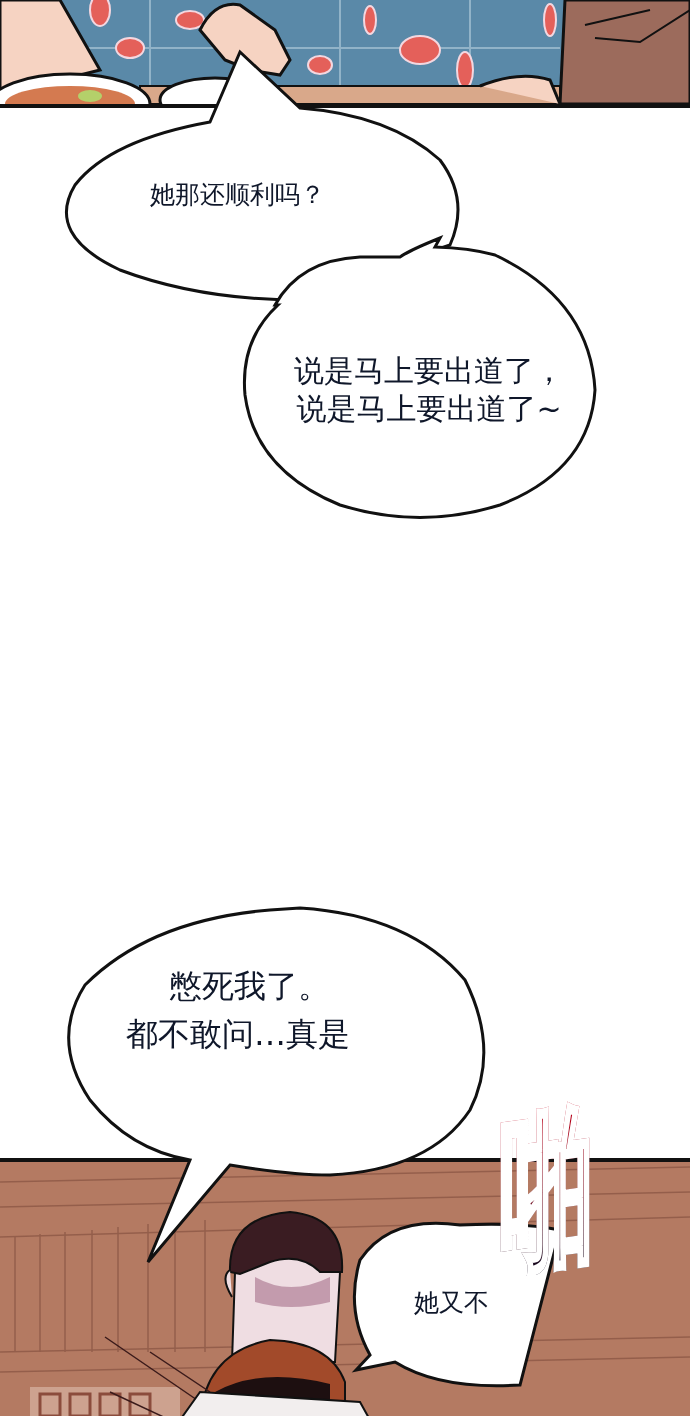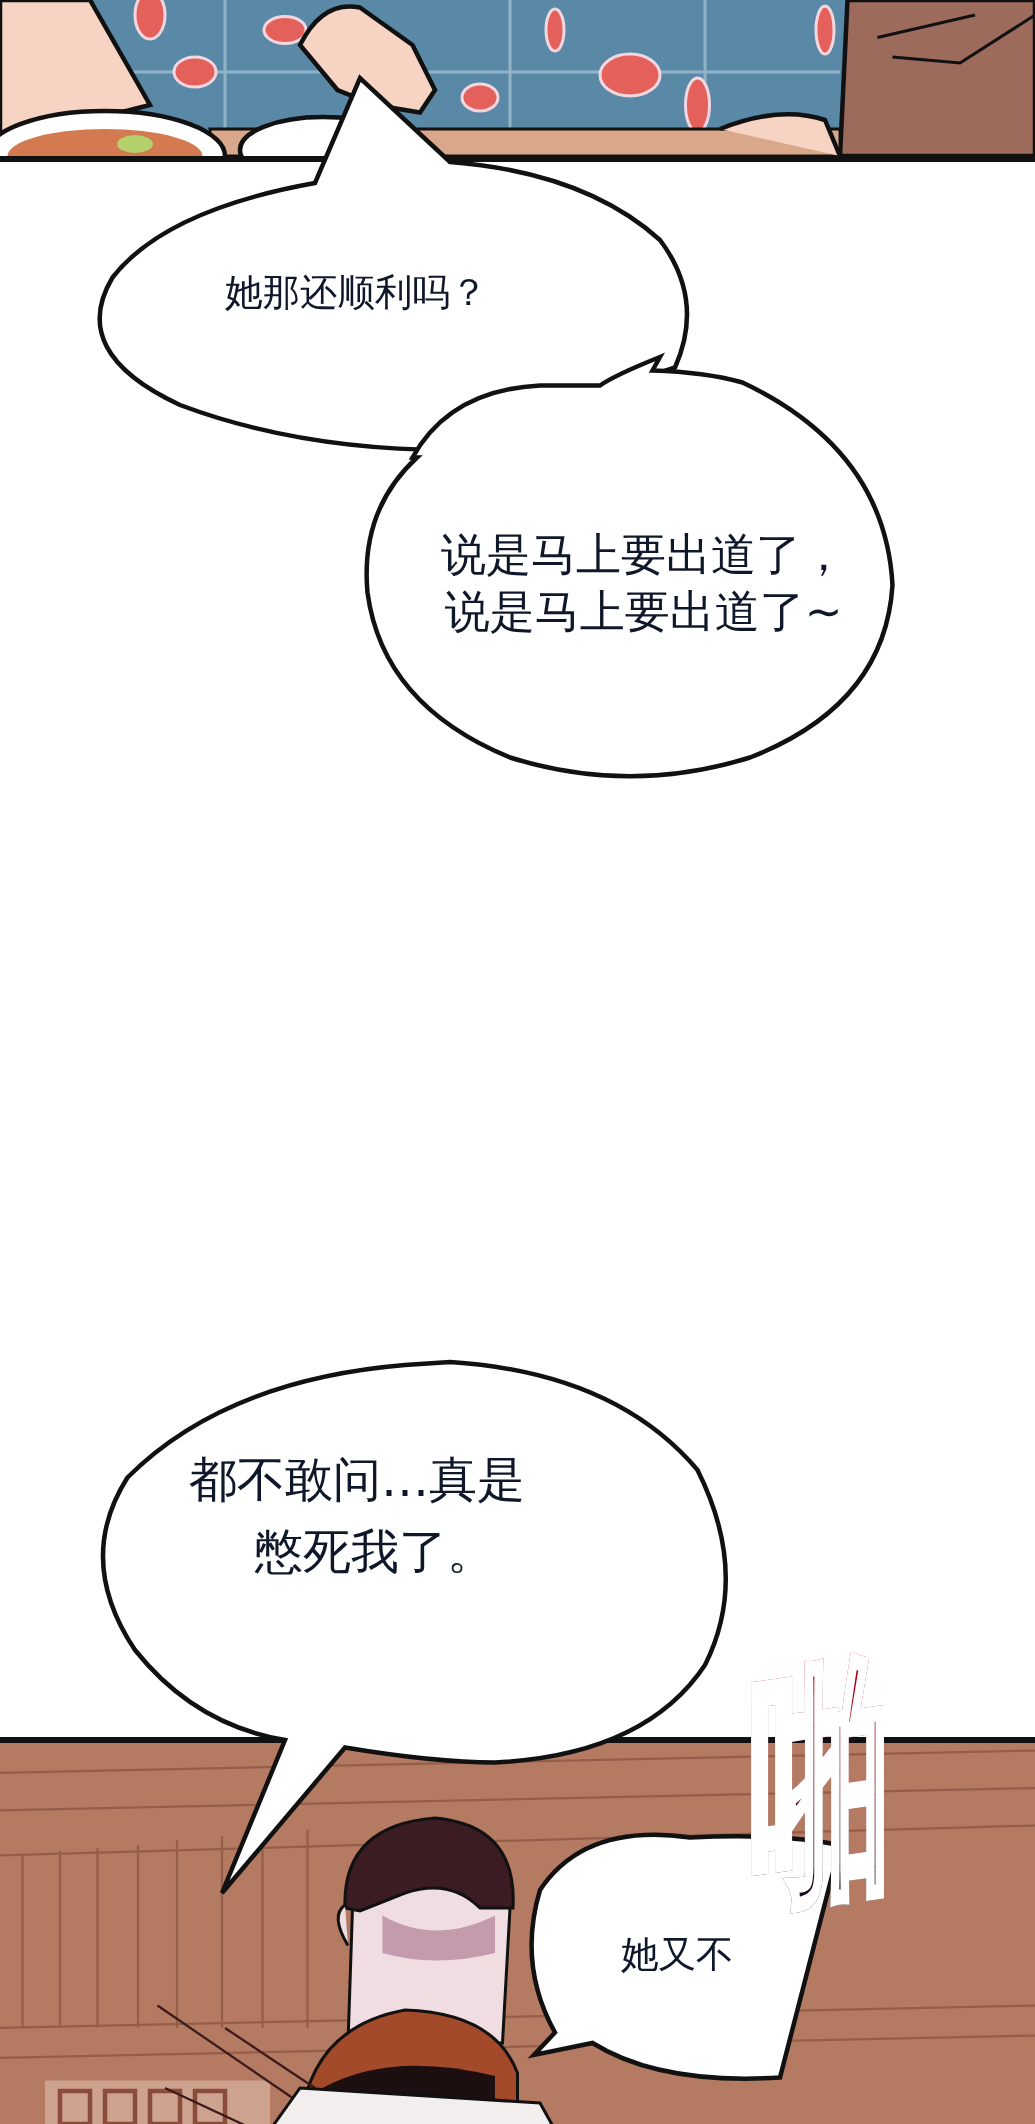--- a/index.html
+++ b/index.html
@@ -123,18 +123,18 @@
     <path d="M460 1225 Q390 1215 360 1260 Q345 1310 370 1355 L356 1370 L395 1362 Q440 1390 520 1385 L560 1230 Q520 1222 460 1225 Z" fill="#fff" stroke="#111" stroke-width="3"></path>
   </g>
 </svg>
 
 <div class="bubble-text" id="t1">她那还顺利吗？</div>
 <div class="bubble-text" id="t2">
   <div>说是马上要出道了，</div>
   <div>说是马上要出道了~</div>
 </div>
 <div class="bubble-text" id="t3">
+  <div style="padding-left:44px;">憋死我了。</div>
   <div>都不敢问…真是</div>
-  <div style="padding-left:44px;">憋死我了。</div>
 </div>
 <div class="bubble-text" id="t4">她又不</div>
 
 <div id="sfx">啪</div>
 
 </body></html>

